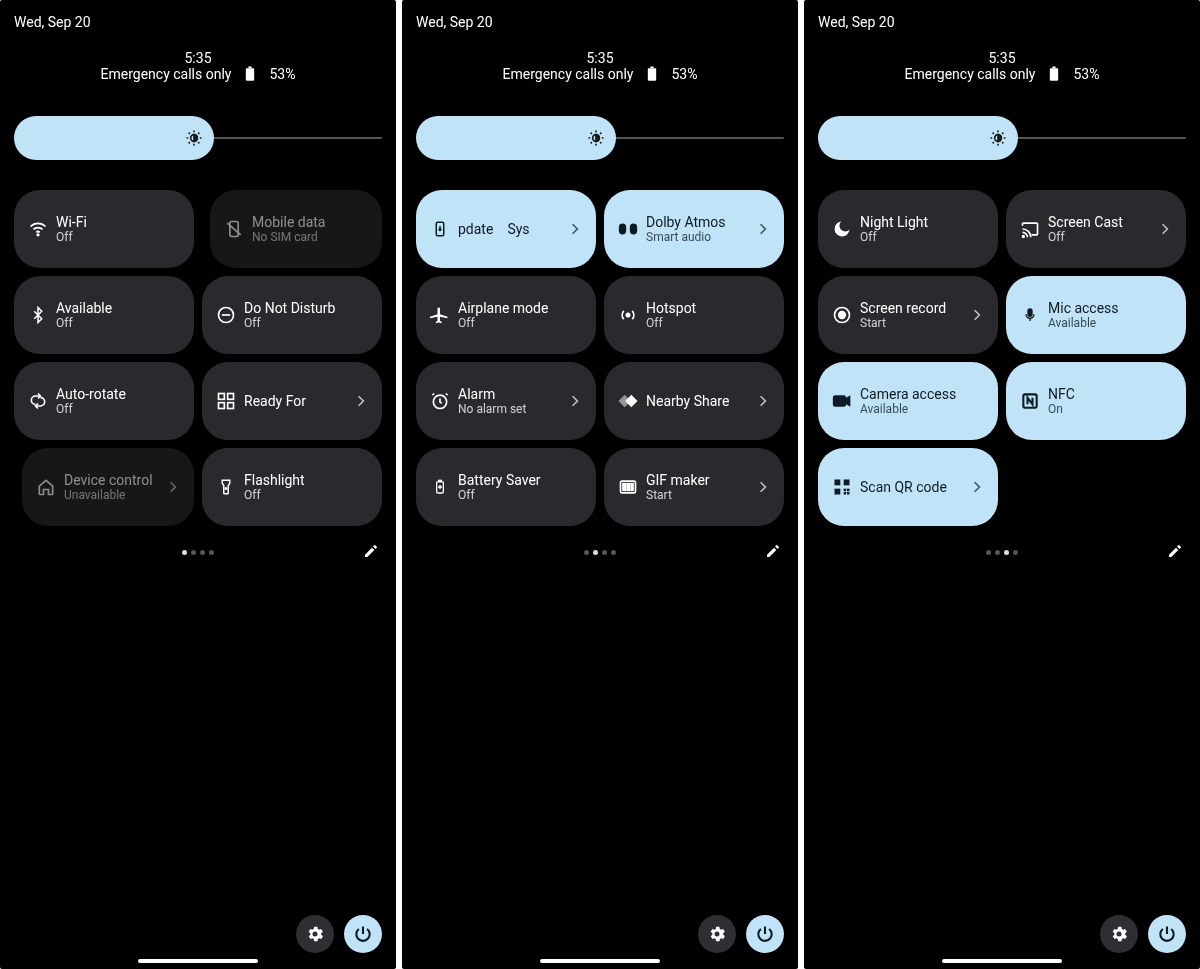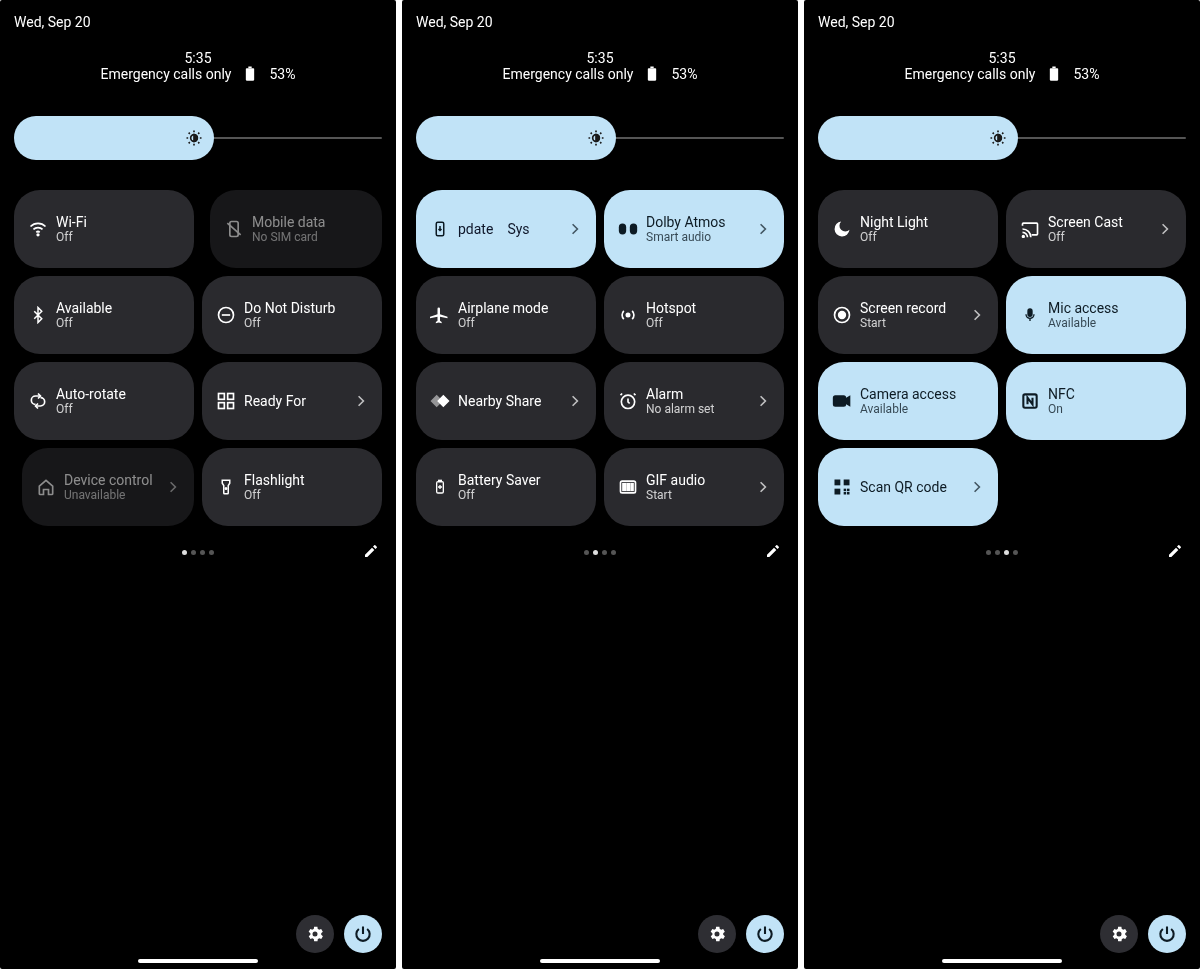--- a/index.html
+++ b/index.html
@@ -380,45 +380,45 @@
             <path d="M17 7a7 7 0 0 1 0 10"></path>
           </svg>
         </span>
     <div class="tile-text">
           <span class="tile-title">Hotspot</span>
           <span class="tile-sub">Off</span>
         </div>
   </div>
       <div class="tile">
     <span class="tile-icon">
+          <svg width="20" height="20" viewBox="0 0 24 24" fill="none" stroke="currentColor" stroke-width="2">
+            <circle cx="12" cy="13" r="8"></circle>
+            <path d="M12 9v4l2 2"></path>
+            <path d="M5 3L3 5M19 3l2 2"></path>
+          </svg>
+        </span>
+    <div class="tile-text">
+          <span class="tile-title">Alarm</span>
+          <span class="tile-sub">No alarm set</span>
+        </div>
+        <span class="tile-chevron">
+          <svg width="8" height="14" viewBox="0 0 10 16" fill="none" stroke="currentColor" stroke-width="2">
+            <path d="M2 2l6 6-6 6"></path>
+          </svg>
+        </span>
+  </div>
+      <div class="tile">
+    <span class="tile-icon">
           <svg width="20" height="16" viewBox="0 0 24 16" fill="none" stroke="currentColor" stroke-width="2">
             <path d="M2 8l6-6 6 6-6 6z" fill="currentColor" opacity="0.5"></path>
             <path d="M10 8l6-6 6 6-6 6z" fill="currentColor"></path>
           </svg>
         </span>
     <div class="tile-text">
           <span class="tile-title">Nearby Share</span>
-        </div>
-        <span class="tile-chevron">
-          <svg width="8" height="14" viewBox="0 0 10 16" fill="none" stroke="currentColor" stroke-width="2">
-            <path d="M2 2l6 6-6 6"></path>
-          </svg>
-        </span>
-  </div>
-      <div class="tile">
-    <span class="tile-icon">
-          <svg width="20" height="20" viewBox="0 0 24 24" fill="none" stroke="currentColor" stroke-width="2">
-            <circle cx="12" cy="13" r="8"></circle>
-            <path d="M12 9v4l2 2"></path>
-            <path d="M5 3L3 5M19 3l2 2"></path>
-          </svg>
-        </span>
-    <div class="tile-text">
-          <span class="tile-title">Alarm</span>
-          <span class="tile-sub">No alarm set</span>
         </div>
         <span class="tile-chevron">
           <svg width="8" height="14" viewBox="0 0 10 16" fill="none" stroke="currentColor" stroke-width="2">
             <path d="M2 2l6 6-6 6"></path>
           </svg>
         </span>
   </div>
       <div class="tile">
     <span class="tile-icon">
           <svg width="16" height="20" viewBox="0 0 24 24" fill="none" stroke="currentColor" stroke-width="2">
@@ -435,21 +435,21 @@
       <div class="tile">
     <span class="tile-icon">
           <svg width="20" height="18" viewBox="0 0 24 20" fill="none" stroke="currentColor" stroke-width="2">
             <rect x="3" y="3" width="18" height="14" rx="2"></rect>
             <rect x="6" y="6" width="3" height="8" fill="currentColor"></rect>
             <rect x="11" y="6" width="3" height="8" fill="currentColor"></rect>
             <rect x="16" y="6" width="2" height="8" fill="currentColor"></rect>
           </svg>
         </span>
     <div class="tile-text">
-          <span class="tile-title">GIF audio</span>
+          <span class="tile-title">GIF maker</span>
           <span class="tile-sub">Start</span>
         </div>
         <span class="tile-chevron">
           <svg width="8" height="14" viewBox="0 0 10 16" fill="none" stroke="currentColor" stroke-width="2">
             <path d="M2 2l6 6-6 6"></path>
           </svg>
         </span>
   </div>
     </div>
     <div class="pager-row">

